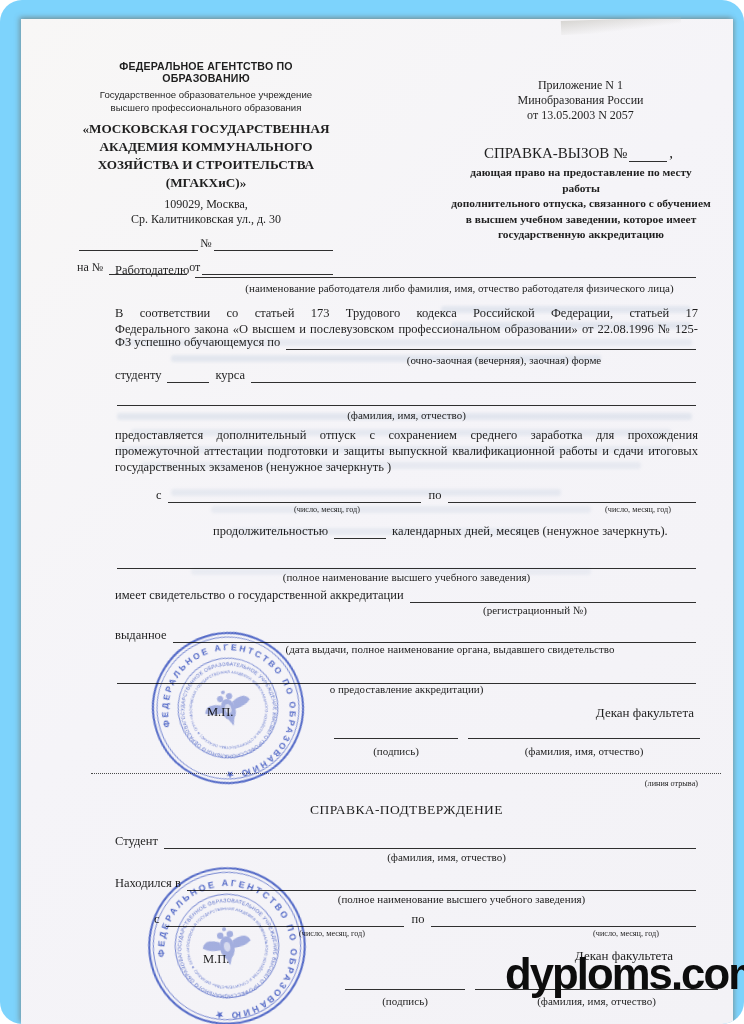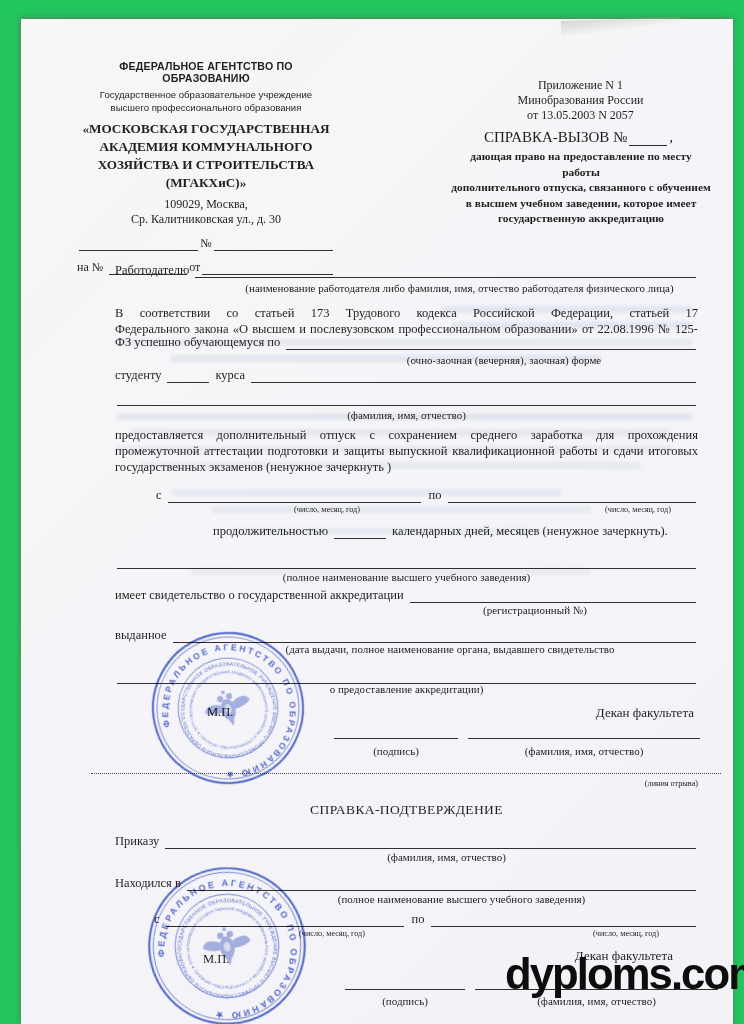--- a/index.html
+++ b/index.html
@@ -1,17 +1,17 @@
 <!DOCTYPE html>
 <html><head>
 <meta charset="utf-8">
 <style>
   html,body{margin:0;padding:0;}
-  .screen{position:relative;width:744px;height:1024px;background:#22c55e;overflow:hidden;
-          font-family:"Liberation Serif","DejaVu Serif",serif;color:#1f1f1f;}
+  .screen{position:relative;width:744px;height:1024px;background:#7dd3fc;overflow:hidden;
+          font-family:"Liberation Serif","DejaVu Serif",serif;color:#1f1f1f;border-radius:22px;}
   .paper{position:absolute;left:21px;top:19px;width:712px;height:1005px;
          background:linear-gradient(135deg,#f8f7f6 0%,#f5f4f8 45%,#f3f2f6 100%);
          box-shadow:-2px -2px 5px rgba(110,105,90,.45), 2px 0 4px rgba(110,105,90,.35);}
   .crease{position:absolute;left:540px;top:0;width:120px;height:14px;
           background:linear-gradient(175deg,rgba(190,188,180,.55),rgba(255,255,255,0) 70%);transform:rotate(-2deg);}
   .content{position:absolute;left:94px;top:0;width:583px;height:1005px;font-size:12.5px;}
   .abs{position:absolute;}
   .row{position:absolute;left:0;width:583px;display:flex;align-items:flex-end;}
   .lbl{white-space:nowrap;padding-right:4px;}
   .line{flex:1;border-bottom:1px solid #2f2f2f;height:13px;margin:0 2px;}
@@ -24,21 +24,21 @@
   
   .hdr-left{position:absolute;left:-38px;top:41px;width:258px;text-align:center;}
   .agency{font-family:"Liberation Sans",sans-serif;font-weight:bold;font-size:10.6px;letter-spacing:.2px;}
   .orgtype{font-family:"Liberation Sans",sans-serif;font-size:9.6px;line-height:13px;margin-top:4px;}
   .academy{font-weight:bold;font-size:13.2px;line-height:18px;margin-top:6px;}
   .address{font-size:12px;line-height:15px;margin-top:5px;}
   .numrow{display:flex;align-items:flex-end;margin-top:9px;font-size:12px;}
   .numrow .line{height:12px;}
   .hdr-right{position:absolute;left:330px;top:59px;width:253px;text-align:center;}
   .annex{font-size:12px;line-height:15px;margin-left:18px;}
-  .callup-title{font-size:15px;margin-top:6px;display:flex;justify-content:center;align-items:flex-end;margin-left:14px;}
+  .callup-title{font-size:15px;margin-top:22px;display:flex;justify-content:center;align-items:flex-end;margin-left:14px;}
   .callup-title .line{flex:none;width:38px;height:14px;}
   .callup-sub{font-size:11.4px;font-weight:600;line-height:15.5px;margin-top:3px;margin-left:6px;width:260px;}
   
   .sigline{position:absolute;border-bottom:1px solid #2f2f2f;height:12px;}
   .tear{position:absolute;border-bottom:1px dotted #4a4a4a;height:1px;}
   .bleed{position:absolute;height:7px;background:#c9d3e2;opacity:.42;filter:blur(1.6px);border-radius:3px;}
   .stamp{position:absolute;mix-blend-mode:multiply;filter:blur(.35px);opacity:.85;}
   .mp{font-size:12.5px;}
   .watermark{position:absolute;left:501px;top:948px;font-family:"Liberation Sans",sans-serif;
              font-weight:bold;font-size:45px;letter-spacing:-2px;color:#0d0d0d;z-index:30;transform:scaleX(.97);}
@@ -187,21 +187,21 @@
       <div class="sigline" style="top:707px;left:353px;width:232px"></div>
       <div class="cap" style="top:726px;left:219px;width:124px">(подпись)</div>
       <div class="cap" style="top:726px;left:353px;width:232px">(фамилия, имя, отчество)</div>
 
       <div class="tear" style="top:753px;left:-24px;width:630px"></div>
       <div class="cap tiny" style="top:760px;left:0;width:583px">(линия  отрыва)</div>
 
       <div class="plain center title2" style="top:783px">СПРАВКА-ПОДТВЕРЖДЕНИЕ</div>
 
       <div class="row" style="top:815px">
-        <span class="lbl">Приказу</span>
+        <span class="lbl">Студент</span>
         <span class="line"></span>
       </div>
       <div class="cap" style="top:832px;left:80px;width:503px">(фамилия, имя, отчество)</div>
 
       <div class="row" style="top:857px">
         <span class="lbl">Находился в</span>
         <span class="line"></span>
       </div>
       <div class="cap" style="top:874px;left:110px;width:473px">(полное наименование высшего учебного заведения)</div>
 

